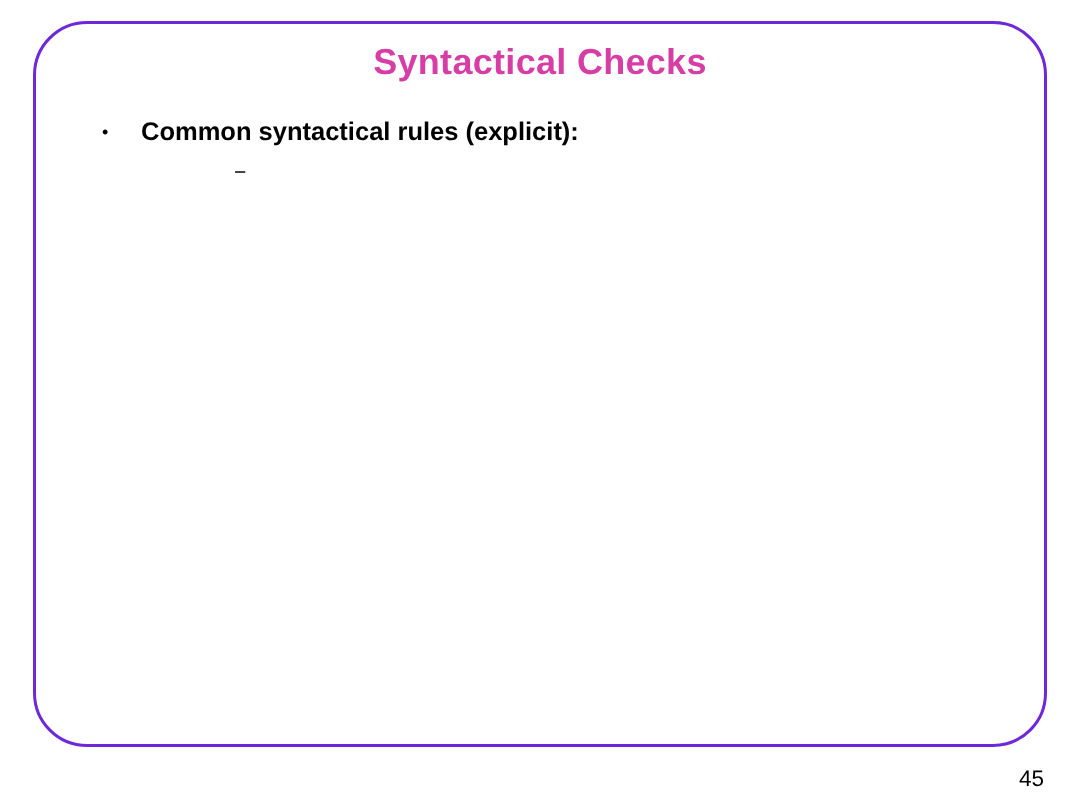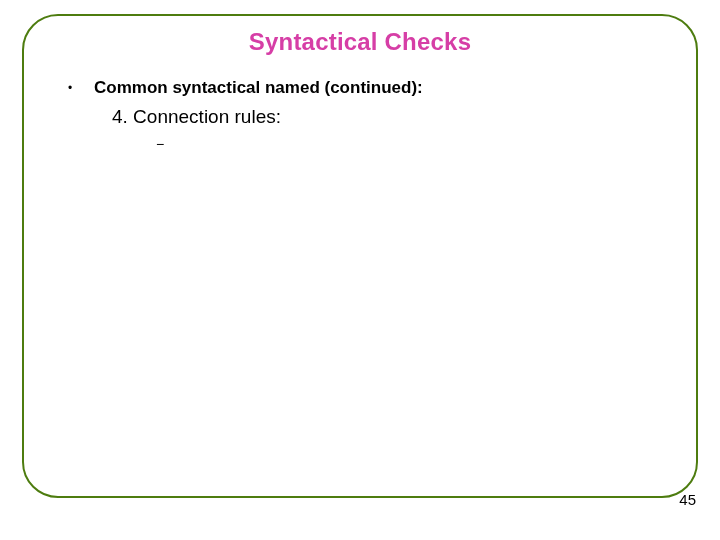--- a/index.html
+++ b/index.html
@@ -9,21 +9,21 @@
     width: 720px;
     height: 540px;
     background: #fff;
   }
   .frame {
     position: absolute;
     left: 22px;
     top: 14px;
     width: 676px;
     height: 484px;
-    border: 2px solid #4d7c0f;
+    border: 2px solid #6d28d9;
     border-radius: 36px;
     padding: 10px 26px 20px 26px;
   }
   .title {
     text-align: center;
     font-size: 24px;
     font-weight: bold;
     color: #d63ea6;
     margin-top: 2px;
     margin-bottom: 22px;
@@ -66,39 +66,38 @@
     width: 22px;
     flex: 0 0 22px;
   }
   .dash-text {
     font-size: 14.5px;
     color: #000;
   }
   .page-number {
     position: absolute;
     right: 24px;
-    bottom: 32px;
+    bottom: 12px;
     font-size: 15px;
     color: #000;
     text-align: right;
   }
 </style>
 </head>
 <body>
 
 <div class="slide">
   <div class="frame">
     <div class="title">Syntactical Checks</div>
 
     <div class="bullet-row">
       <span class="bullet-dot">•</span>
-      <span class="bullet-text">Common syntactical named (continued):</span>
+      <span class="bullet-text">Common syntactical rules (explicit):</span>
     </div>
 
-    <div class="sub-heading">4. Connection rules:</div>
 
     <div class="dash-row">
       <span class="dash-mark">−</span>
     </div>
   </div>
 
   <div class="page-number">45</div>
 </div>
 
 </body></html>

